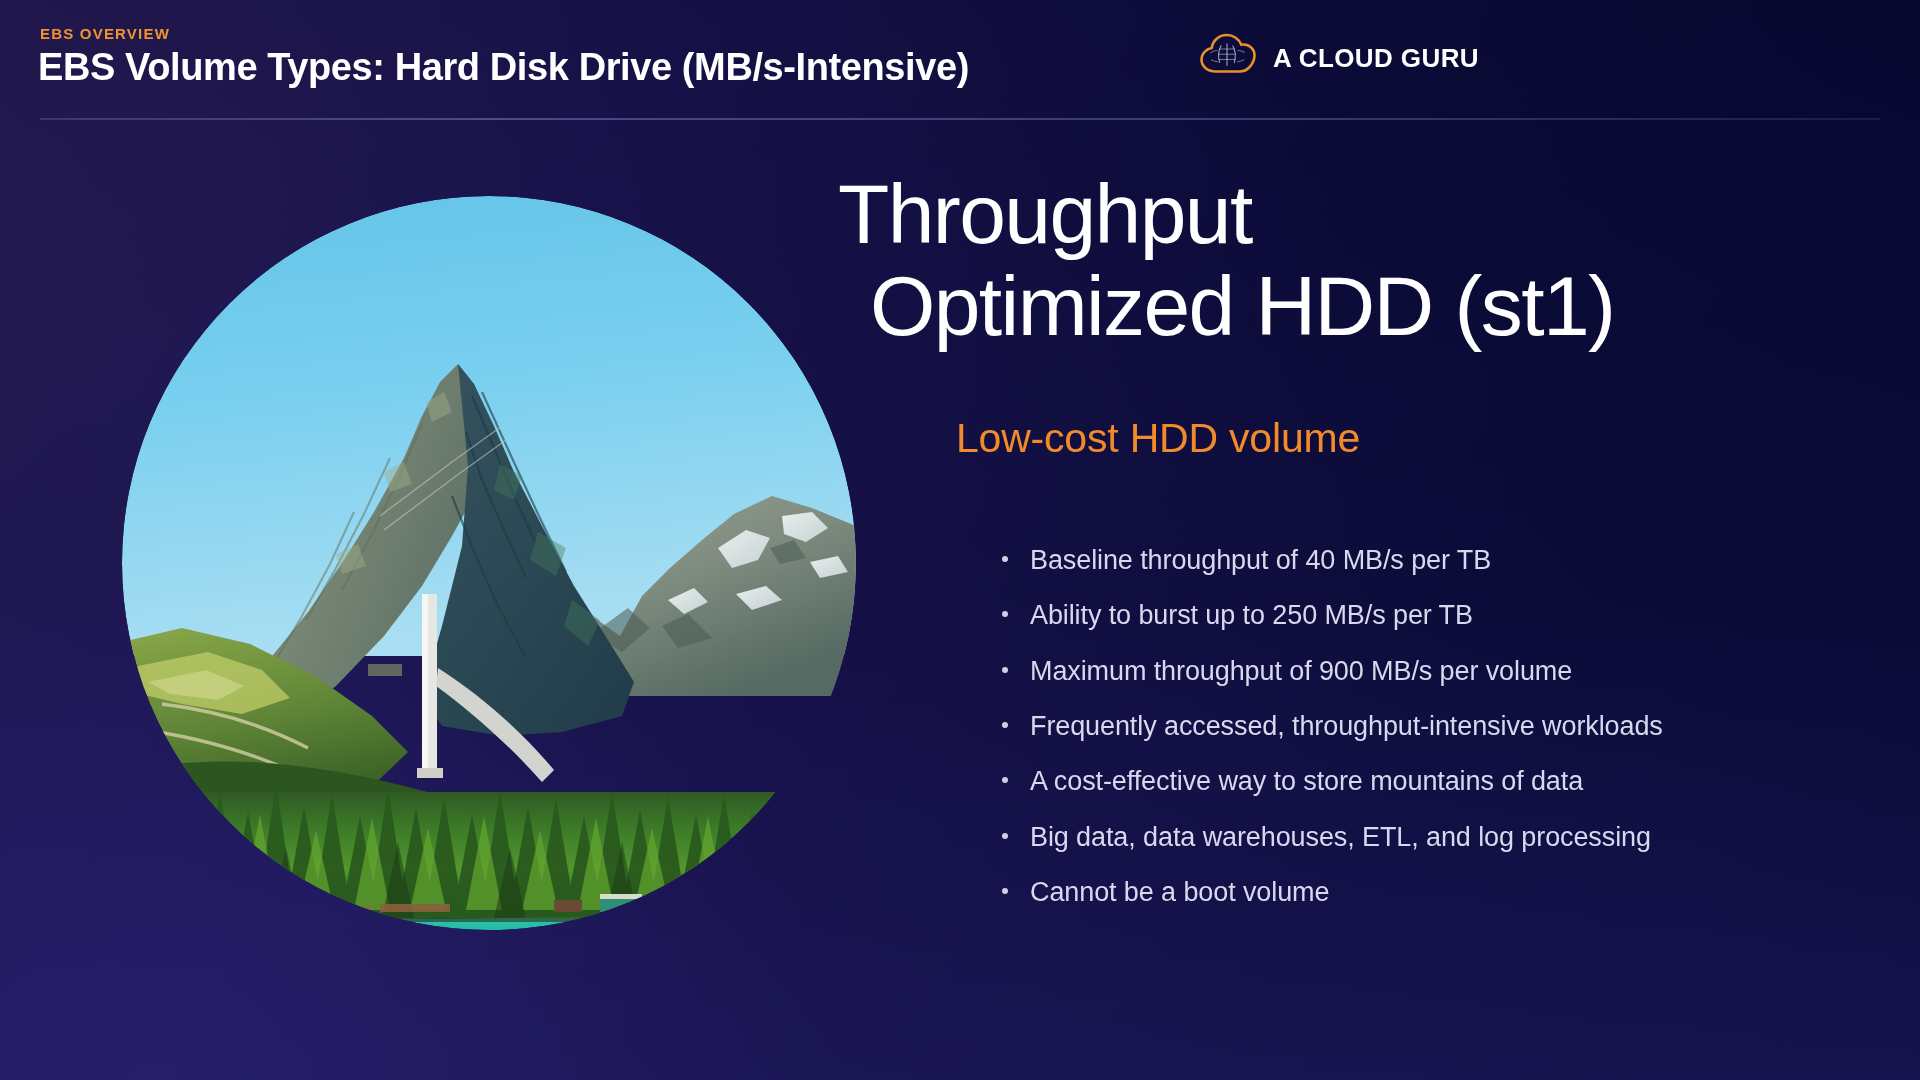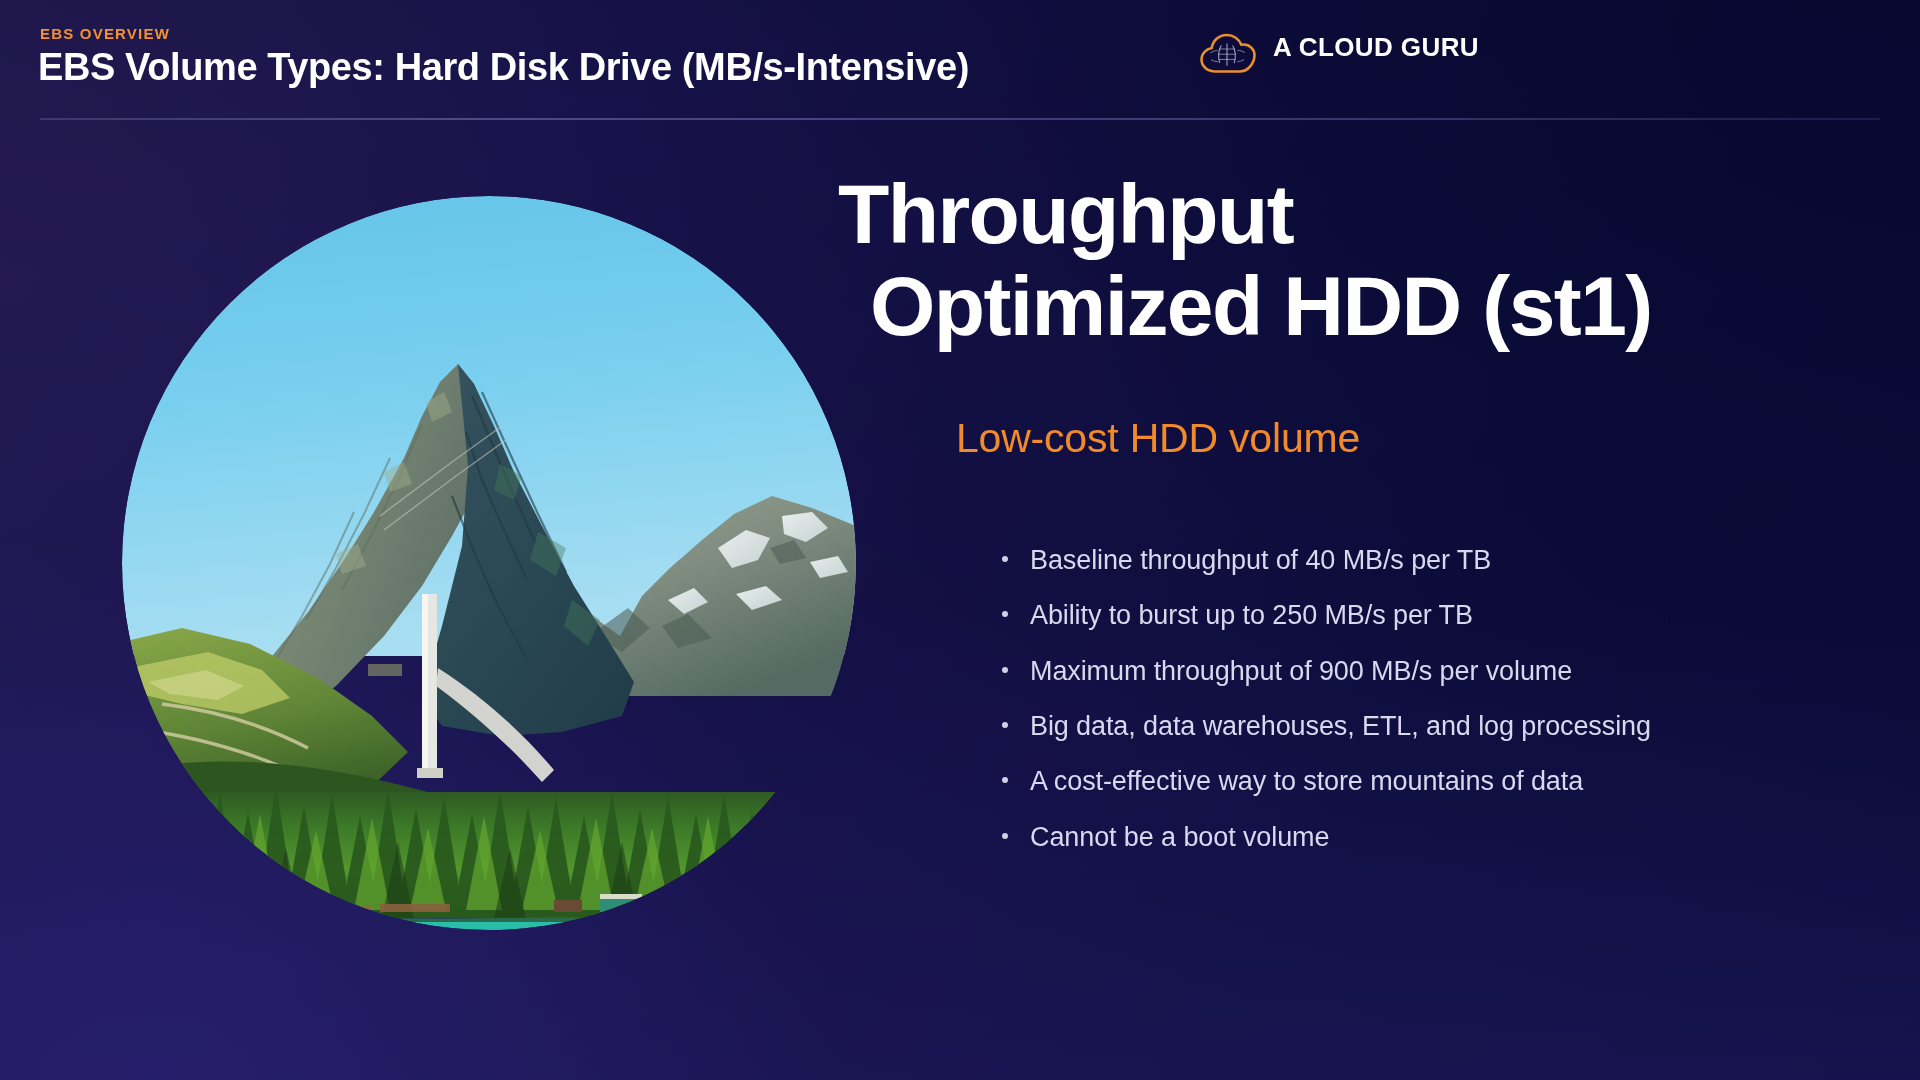--- a/index.html
+++ b/index.html
@@ -48,41 +48,41 @@
   }
   .header-rule {
     position:absolute; left:40px; top:118px;
     width:1840px; height:2px;
     background:linear-gradient(90deg, rgba(126,126,190,0.30) 0%, rgba(150,150,210,0.42) 24%, rgba(120,124,200,0.40) 70%, rgba(92,96,170,0.22) 100%);
   }
 
   
   .brand {
     position:absolute; right:42px; top:32px;
-    display:flex; align-items:flex-start; gap:16px;
+    display:flex; align-items:flex-end; gap:16px;
   }
   .brand-mark { width:58px; height:42px; display:block; }
   .brand-name {
     font-size:26px; font-weight:bold; letter-spacing:0.4px;
     color:#ffffff; white-space:nowrap;
   }
 
   
   .photo-circle {
     position:absolute; left:122px; top:196px;
     width:734px; height:734px;
     border-radius:50%;
     overflow:hidden;
   }
   .photo-svg { display:block; width:100%; height:100%; }
 
   
   .content { position:absolute; left:838px; top:168px; width:1020px; }
   .headline {
-    font-size:84px; font-weight:bold; line-height:1.10;
+    font-size:84px; font-weight:normal; line-height:1.10;
     letter-spacing:-1.6px; color:#ffffff;
   }
   .headline .l2 { display:block;margin-left:32px; }
 
   .subhead {
     margin-top:62px; margin-left:118px;
     font-size:41px; font-weight:400; letter-spacing:-0.2px;
     color:#f08a2a;
   }
 
@@ -396,25 +396,29 @@
       <li>
         <span class="dot"></span>
         <span>Ability to burst up to 250 MB/s per TB</span>
       </li>
       <li>
         <span class="dot"></span>
         <span>Maximum throughput of 900 MB/s per volume</span>
       </li>
       <li>
         <span class="dot"></span>
+        <span>Frequently accessed, throughput-intensive workloads</span>
+      </li>
+      <li>
+        <span class="dot"></span>
+        <span>A cost-effective way to store mountains of data</span>
+      </li>
+      <li>
+        <span class="dot"></span>
         <span>Big data, data warehouses, ETL, and log processing</span>
-      </li>
-      <li>
-        <span class="dot"></span>
-        <span>A cost-effective way to store mountains of data</span>
       </li>
       <li>
         <span class="dot"></span>
         <span>Cannot be a boot volume</span>
       </li>
     </ul>
 
   </div>
 </div>
 

